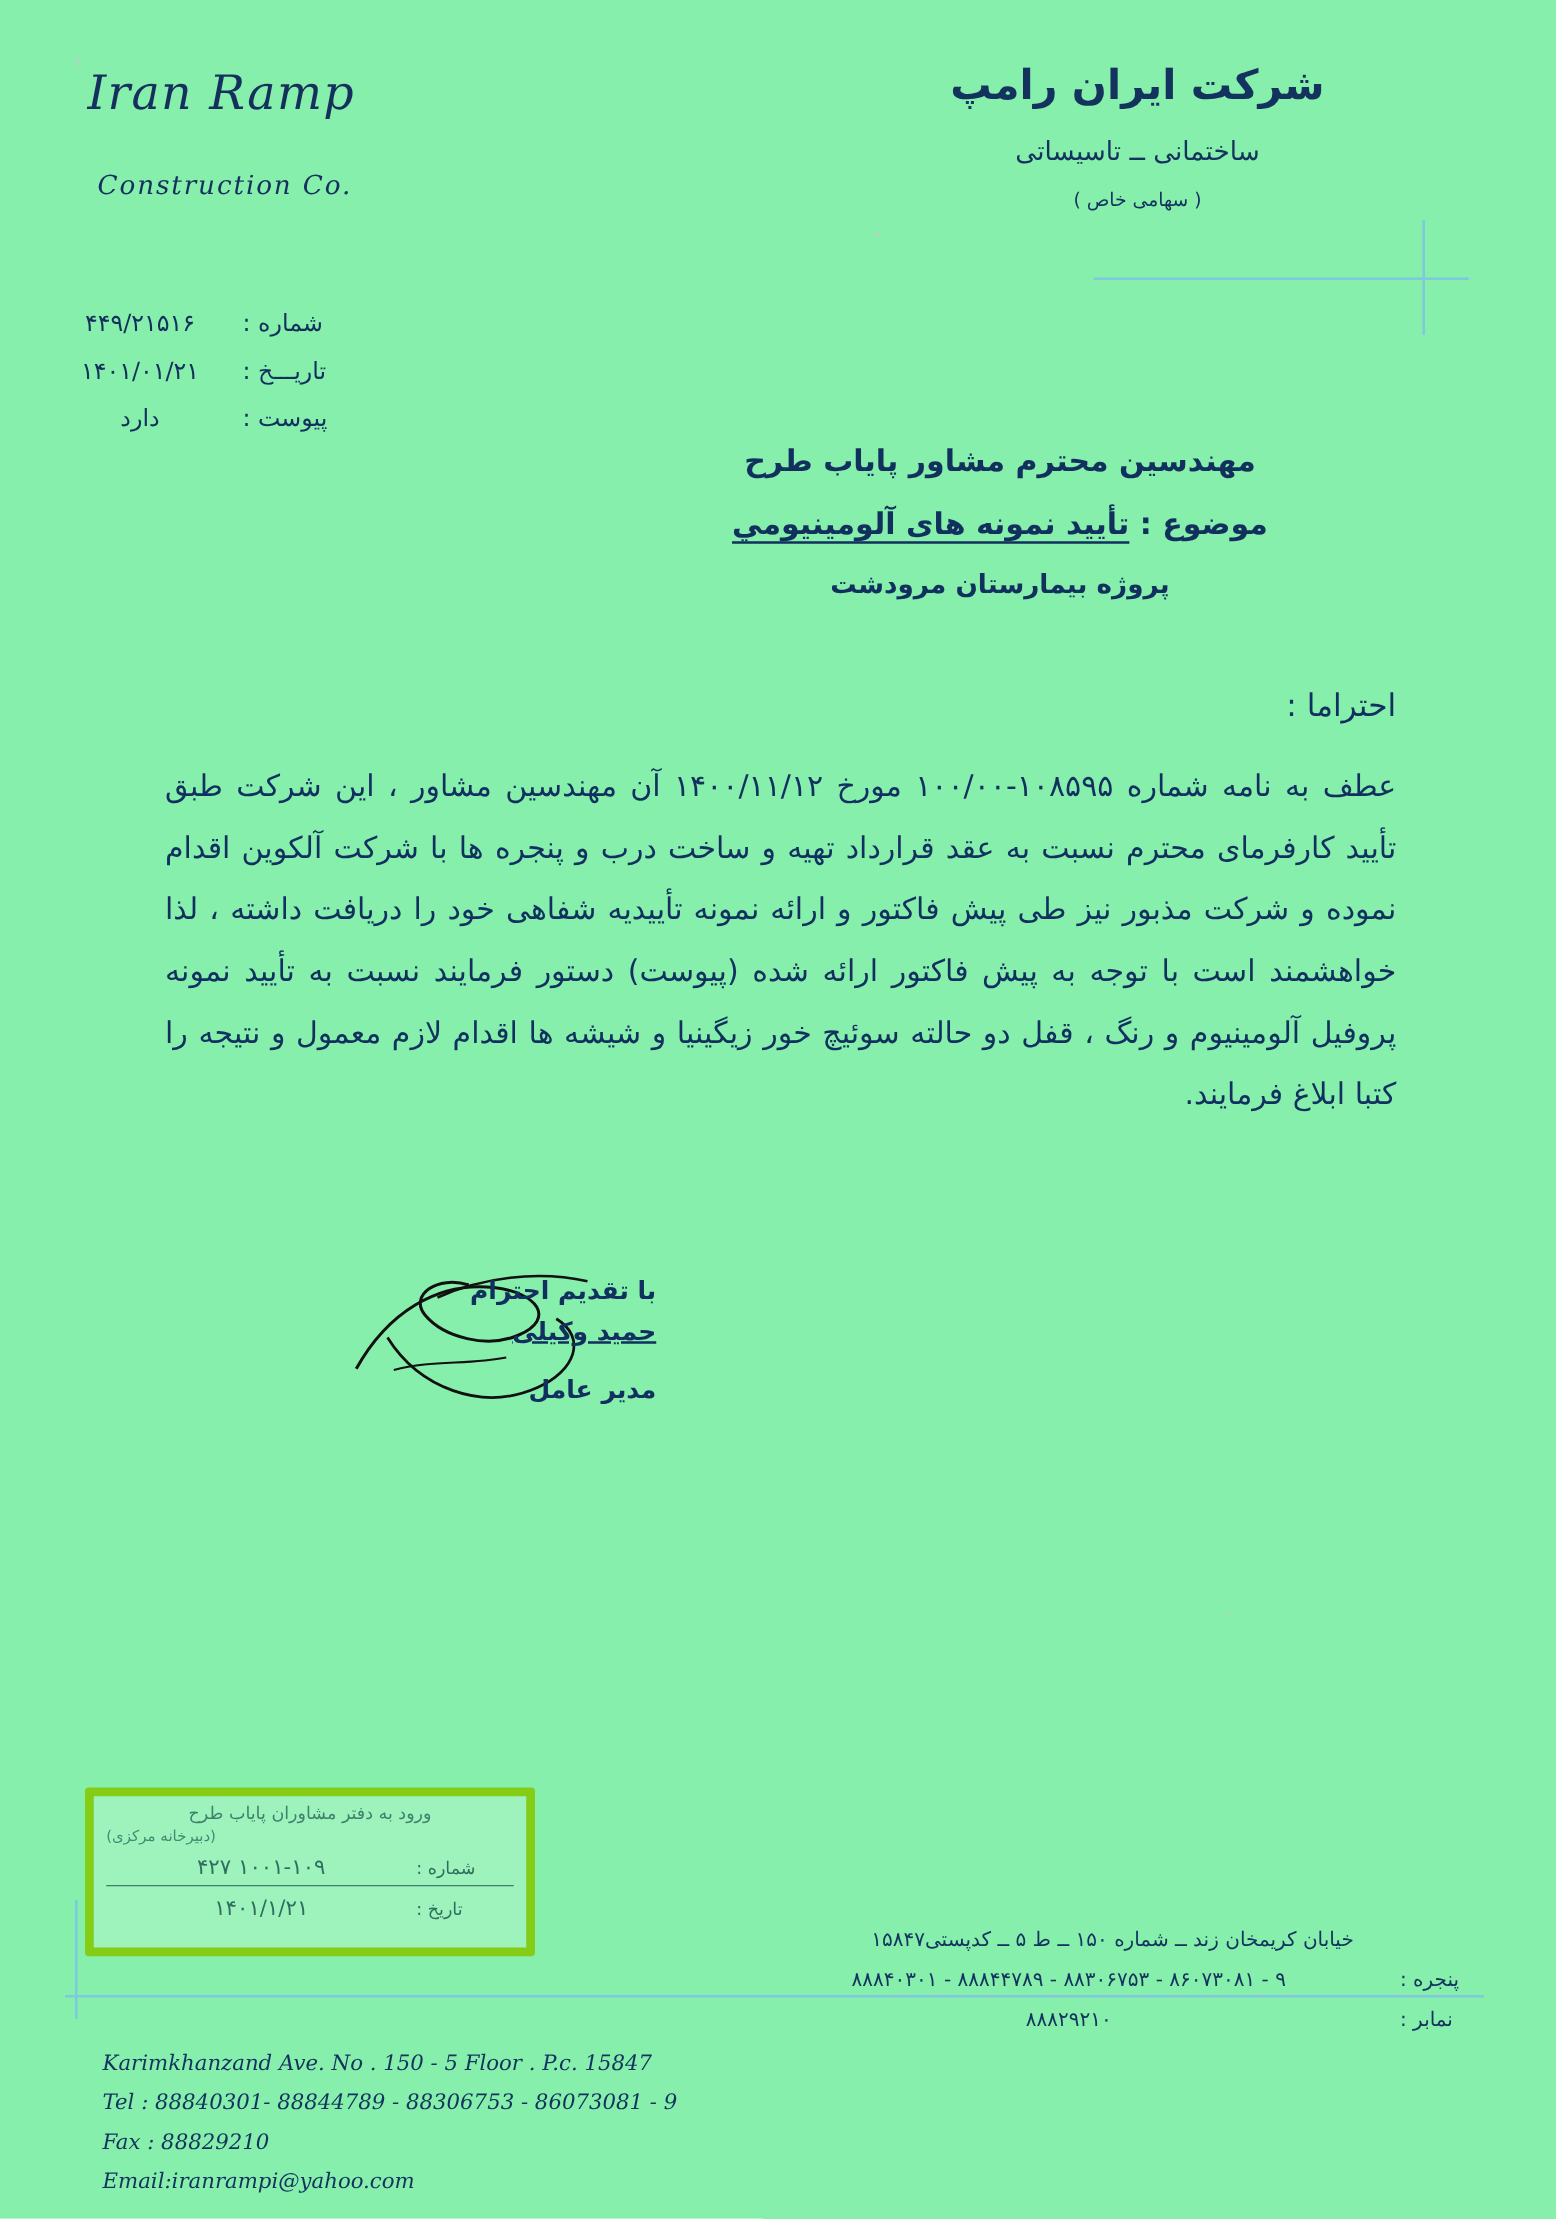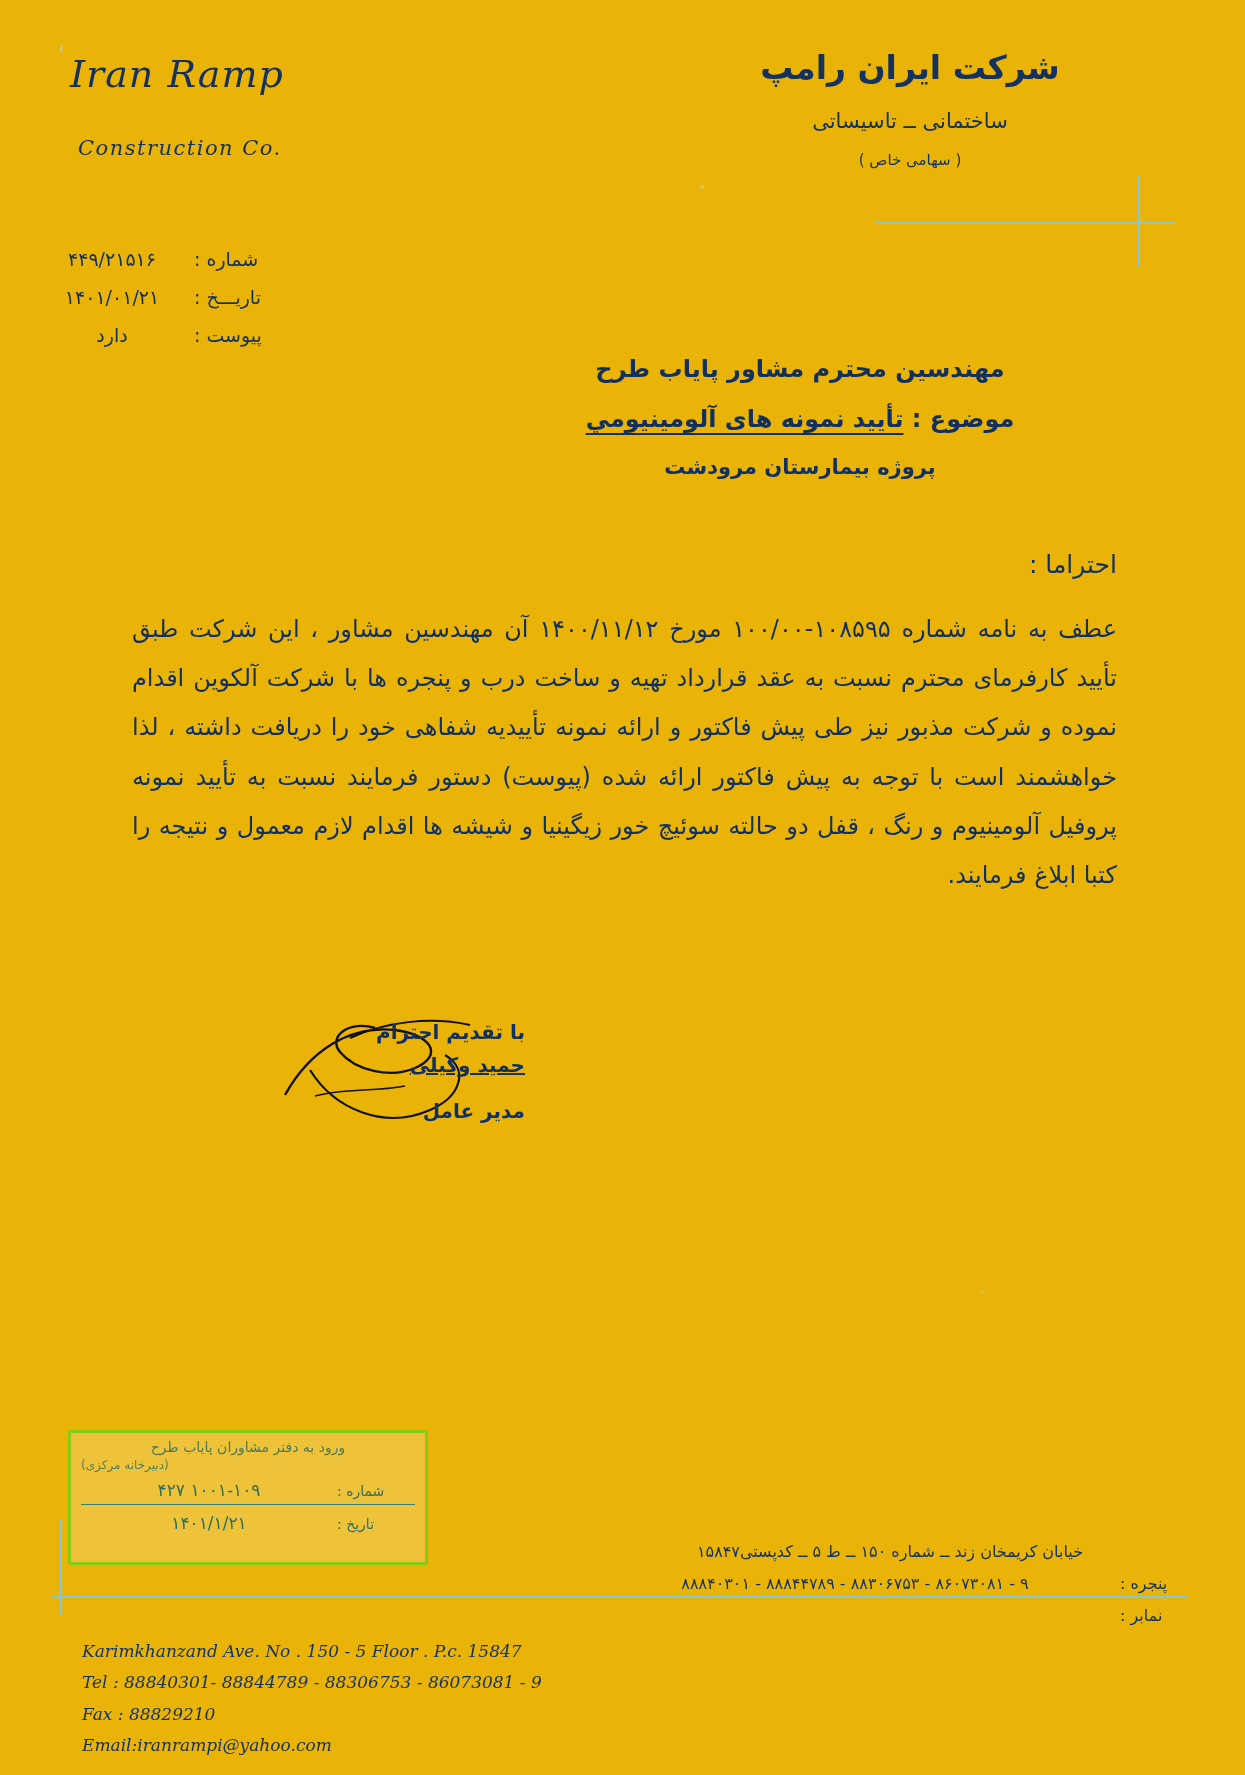--- a/index.html
+++ b/index.html
@@ -9,21 +9,21 @@
   }
   body {
     font-family: "DejaVu Sans", "Liberation Sans", sans-serif;
     color: #1a1a2e;
   }
   .page {
     position: relative;
     width: 1245px;
     height: 1775px;
     margin: 0 auto;
-    background: #eab308;
+    background: #86efac;
     overflow: hidden;
   }
 
   
   .logo-block {
     position: absolute;
     left: 70px;
     top: 52px;
     width: 330px;
     color: #1b3a6b;
@@ -225,21 +225,21 @@
     pointer-events: none;
   }
 
   
   .stamp {
     position: absolute;
     left: 68px;
     top: 1430px;
     width: 360px;
     height: 135px;
-    border: 3px solid #84cc16;
+    border: 7px solid #84cc16;
     border-radius: 3px;
     direction: rtl;
     color: #2f6f5f;
     font-size: 15px;
     padding: 6px 10px;
     box-sizing: border-box;
     background: rgba(255,255,255,0.2);
   }
   .stamp-title {
     text-align: center;
@@ -403,20 +403,21 @@
   </div>
 
   <div class="footer-right">
     <div class="faddr">خیابان کریمخان زند ــ شماره ۱۵۰ ــ ط ۵ ــ کدپستی۱۵۸۴۷</div>
     <div class="frow">
       <div class="flabel">پنجره :</div>
       <div class="fval">۹ - ۸۶۰۷۳۰۸۱ - ۸۸۳۰۶۷۵۳ - ۸۸۸۴۴۷۸۹ - ۸۸۸۴۰۳۰۱</div>
     </div>
     <div class="frow">
       <div class="flabel">نمابر :</div>
+      <div class="fval">۸۸۸۲۹۲۱۰</div>
     </div>
   </div>
 
   <div class="speck" style="left:60px;  top:45px;  width:3px; height:8px;"></div>
   <div class="speck" style="left:700px; top:185px; width:4px; height:4px;"></div>
   <div class="speck" style="left:980px; top:1290px;width:3px; height:3px;"></div>
 
 </div>
 
 </body></html>

